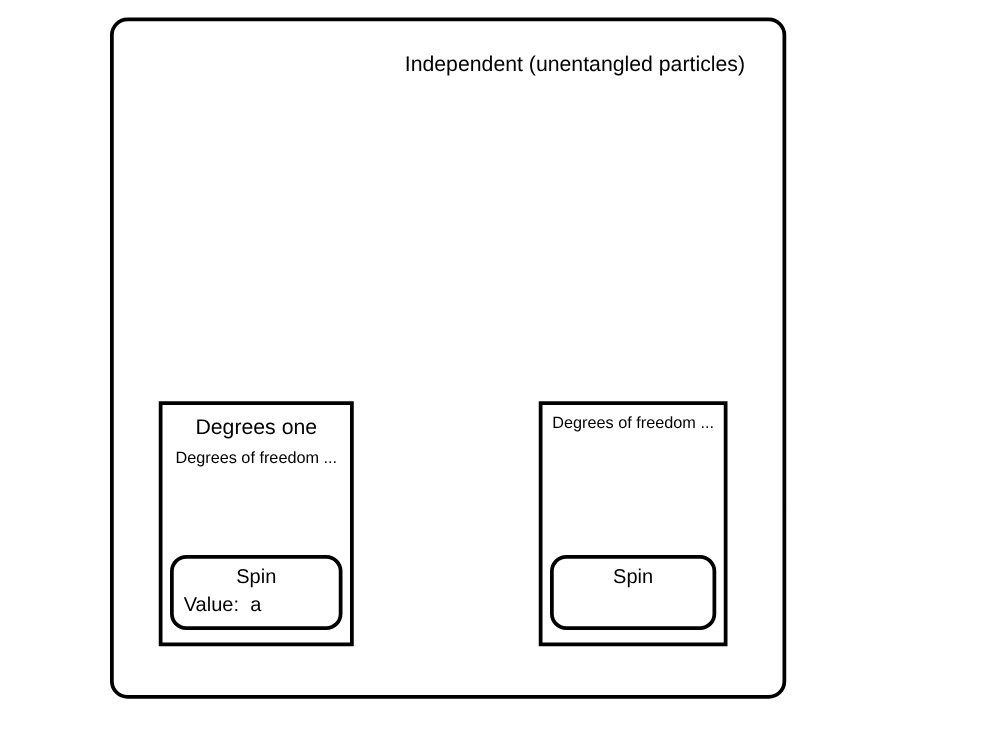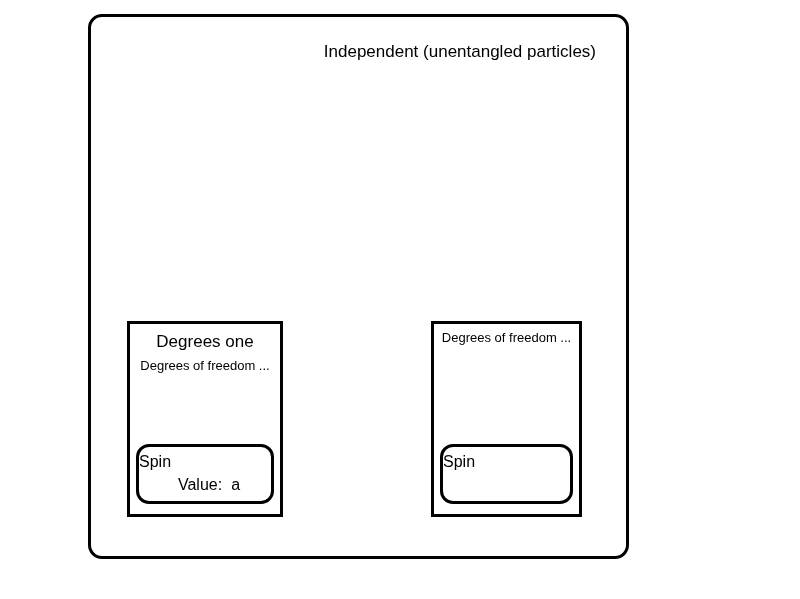--- a/index.html
+++ b/index.html
@@ -71,27 +71,28 @@
     right: 6px;
     top: 120px;
     height: 60px;
     border: 3px solid #000000;
     border-radius: 13px;
     box-sizing: border-box;
     background: #ffffff;
   }
   .spin-title {
     margin-top: 5px;
+    text-align: center;
     font-size: 16px;
     line-height: 19px;
   }
   .spin-value {
     margin-top: 4px;
     padding-left: 8px;
-    text-align: center;
+    text-align: left;
     font-size: 16px;
     line-height: 19px;
   }
   .spin-value .val {
     margin-left: 9px;
   }
 </style>
 </head>
 <body>
 

